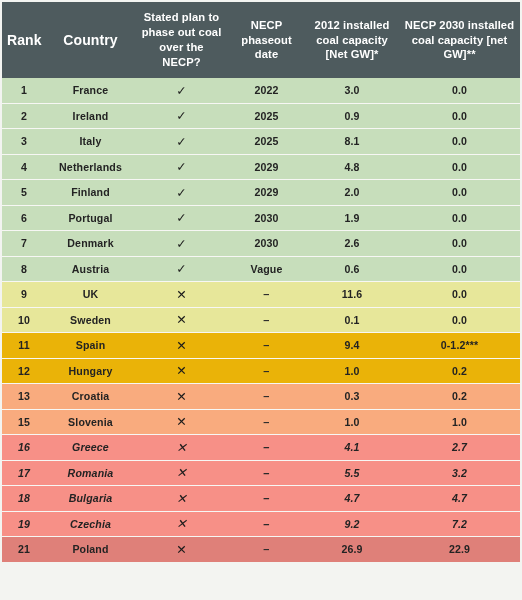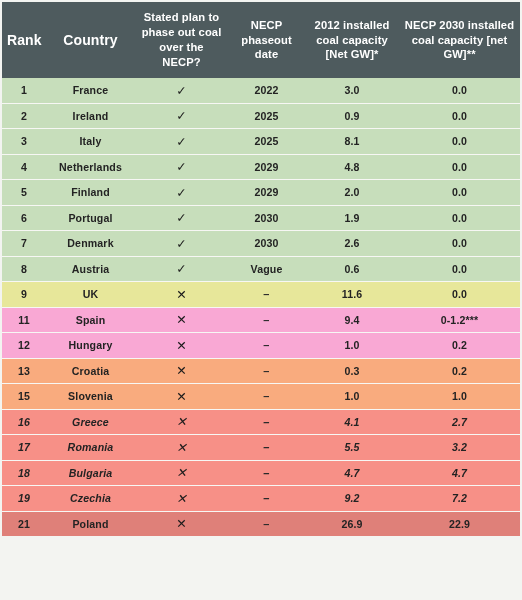--- a/index.html
+++ b/index.html
@@ -73,21 +73,21 @@
   }
   td.cell-dash {
     font-size: 11px;
     font-weight: bold;
     color: #2a2a2a;
   }
 
   
   tr.band-g  td { background: #c7debb; }
   tr.band-y  td { background: #e7e79a; }
-  tr.band-o  td { background: #f9a8d4; margin-left: 40px; }
+  tr.band-o  td { background: #eab308; margin-left: 40px; }
   tr.band-s  td { background: #f9ab7e; margin-left: 24px; }
   tr.band-p  td { background: #f79087; font-style: italic; }
   tr.band-d  td { background: #df8079; }
 </style>
 </head>
 <body>
 
 <div id="table-wrap">
   <table class="coal-table">
     <colgroup>
@@ -174,20 +174,28 @@
           <td>0.0</td>
         </tr>
         <tr class="band-y">
           <td>9</td>
           <td>UK</td>
           <td class="cell-mark">✕</td>
           <td class="cell-dash">–</td>
           <td>11.6</td>
           <td>0.0</td>
         </tr>
+        <tr class="band-y">
+          <td>10</td>
+          <td>Sweden</td>
+          <td class="cell-mark">✕</td>
+          <td class="cell-dash">–</td>
+          <td>0.1</td>
+          <td>0.0</td>
+        </tr>
         <tr class="band-o">
           <td>11</td>
           <td>Spain</td>
           <td class="cell-mark">✕</td>
           <td class="cell-dash">–</td>
           <td>9.4</td>
           <td>0-1.2***</td>
         </tr>
         <tr class="band-o">
           <td>12</td>

